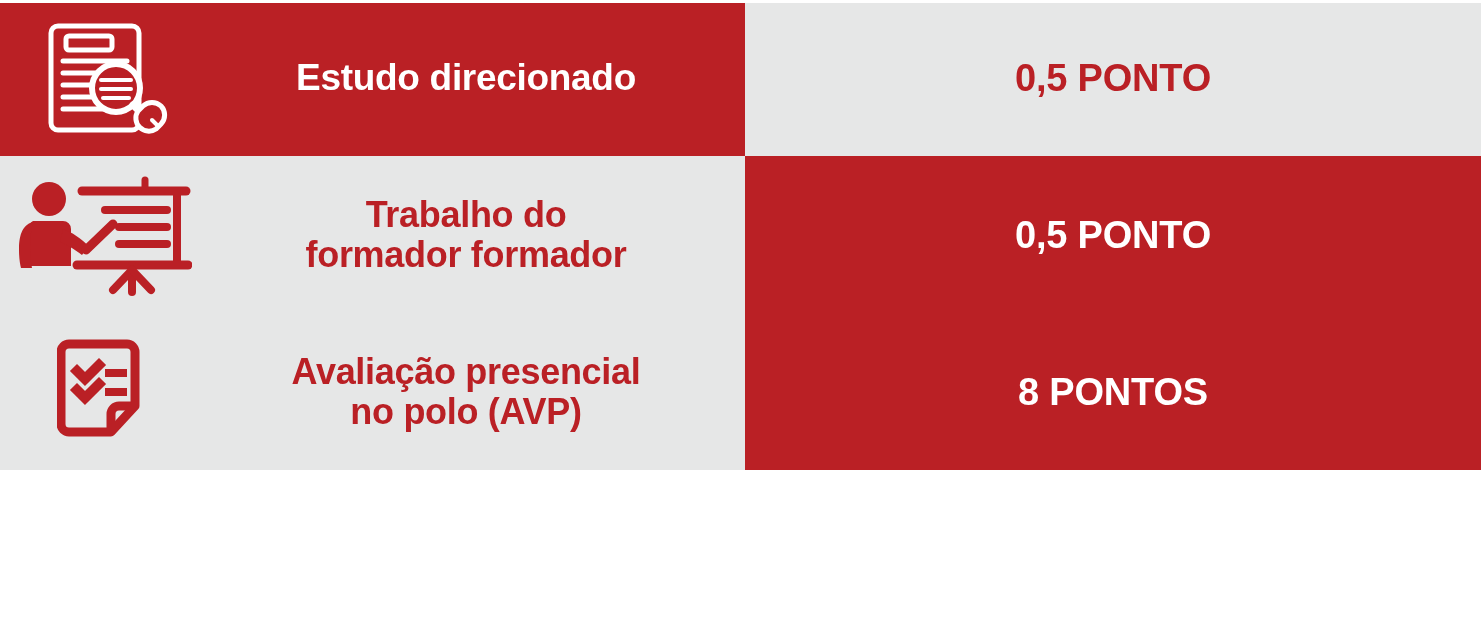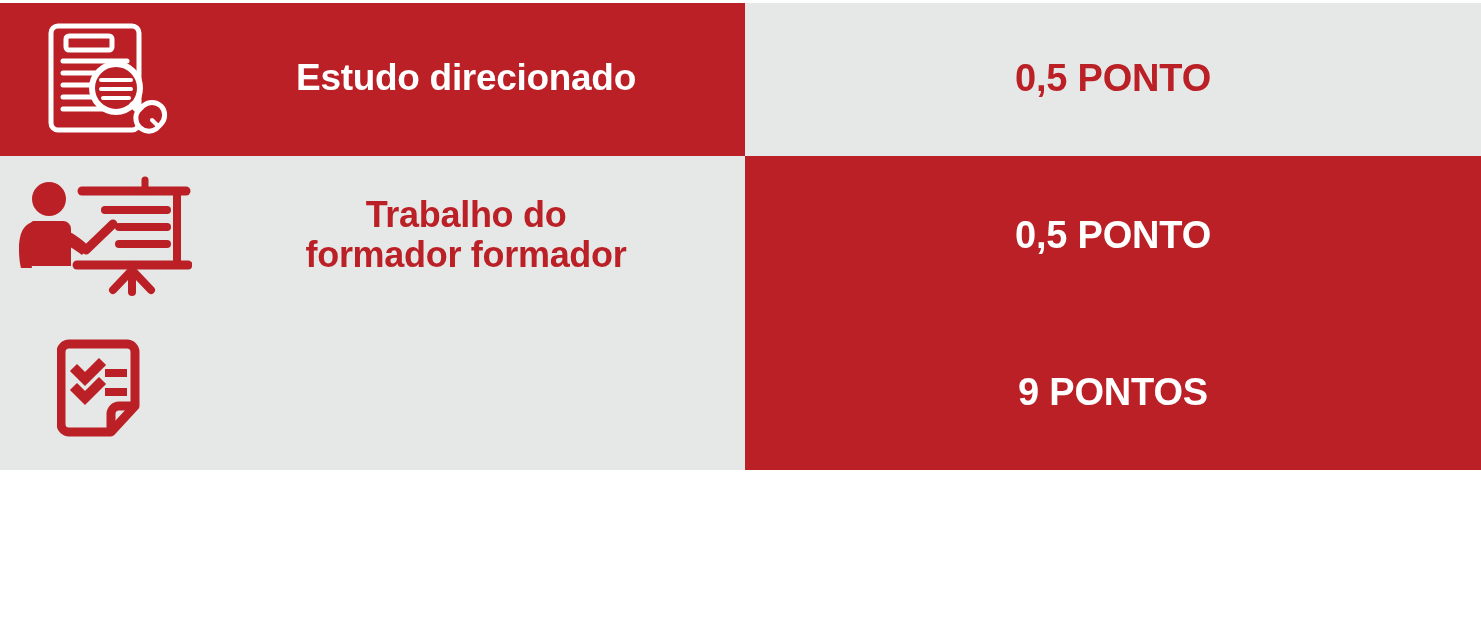--- a/index.html
+++ b/index.html
@@ -178,20 +178,22 @@
 
             <path d="M78 67 h-16 a8 8 0 0 0 -8 8 v18" stroke="#ba2025" stroke-width="9" fill="none" stroke-linejoin="round"></path>
 
             <polyline points="20,32 28,40 42,26" stroke="#ba2025" stroke-width="10" fill="none" stroke-linecap="square" stroke-linejoin="miter"></polyline>
             <line x1="48" y1="34" x2="70" y2="34" stroke="#ba2025" stroke-width="8"></line>
 
             <polyline points="20,51 28,59 42,45" stroke="#ba2025" stroke-width="10" fill="none" stroke-linecap="square" stroke-linejoin="miter"></polyline>
             <line x1="48" y1="53" x2="70" y2="53" stroke="#ba2025" stroke-width="8"></line>
           </svg>
         </div>
+        <div class="label t-red two-line">Avaliação presencial
+no polo (AVP)</div>
       </div>
       <div class="cell-right bg-red">
-        <div class="value t-white">9 PONTOS</div>
+        <div class="value t-white">8 PONTOS</div>
       </div>
     </div>
 
   </div>
 </div>
 
 </body></html>

